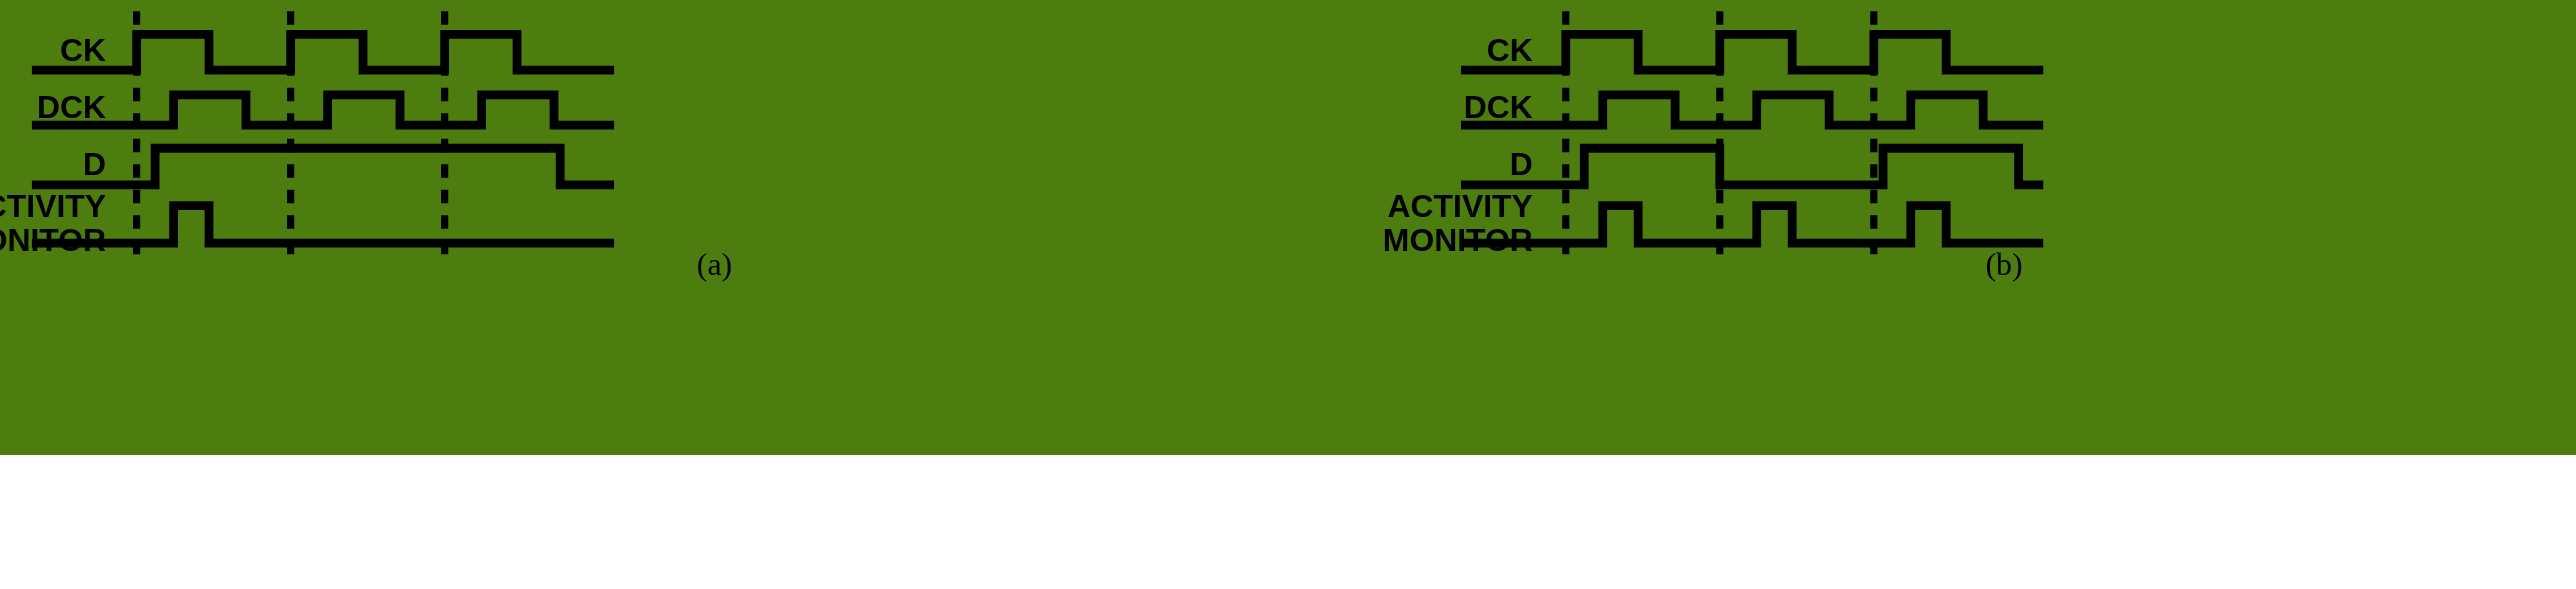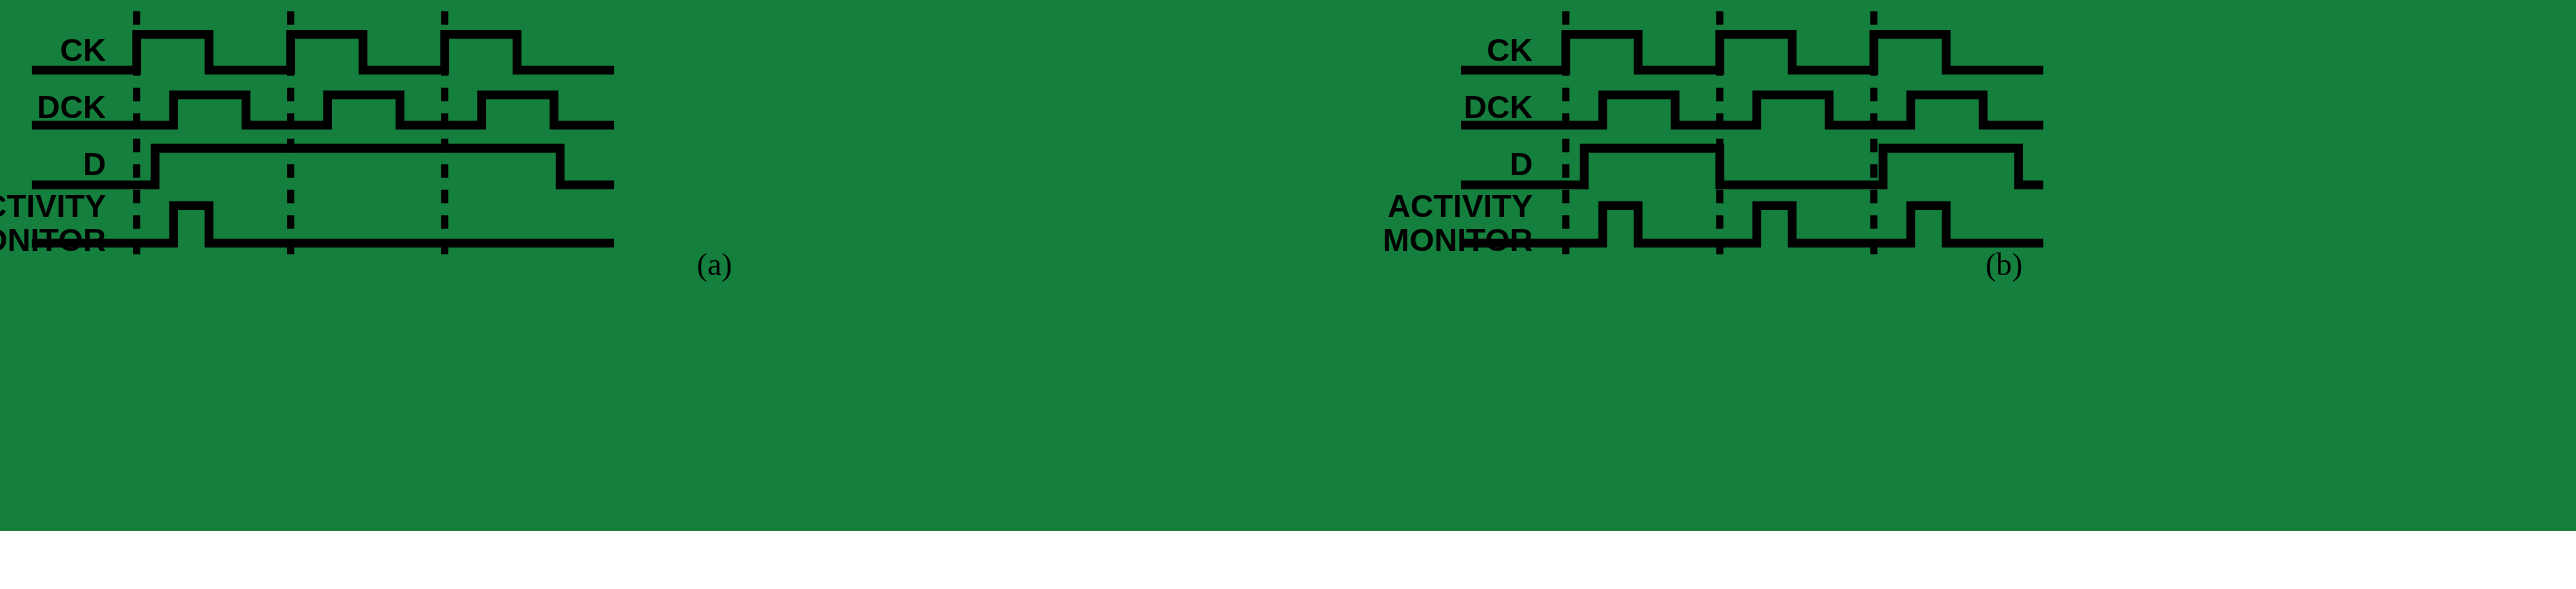--- a/index.html
+++ b/index.html
@@ -9,22 +9,22 @@
   }
   body {
     width: 2576px;
     height: 589px;
     font-family: "Liberation Sans", sans-serif;
     overflow: hidden;
   }
   #figure {
     position: relative;
     width: 2576px;
-    height: 531px;
-    background: #15803d;
+    height: 455px;
+    background: #4d7c0f;
   }
   .panel {
     position: absolute;
     top: 0;
     height: 589px;
   }
   #panel-a { left: 0px;    width: 1276px; }
   #panel-b { left: 1276px; width: 1300px; }
 
   .panel-svg {

